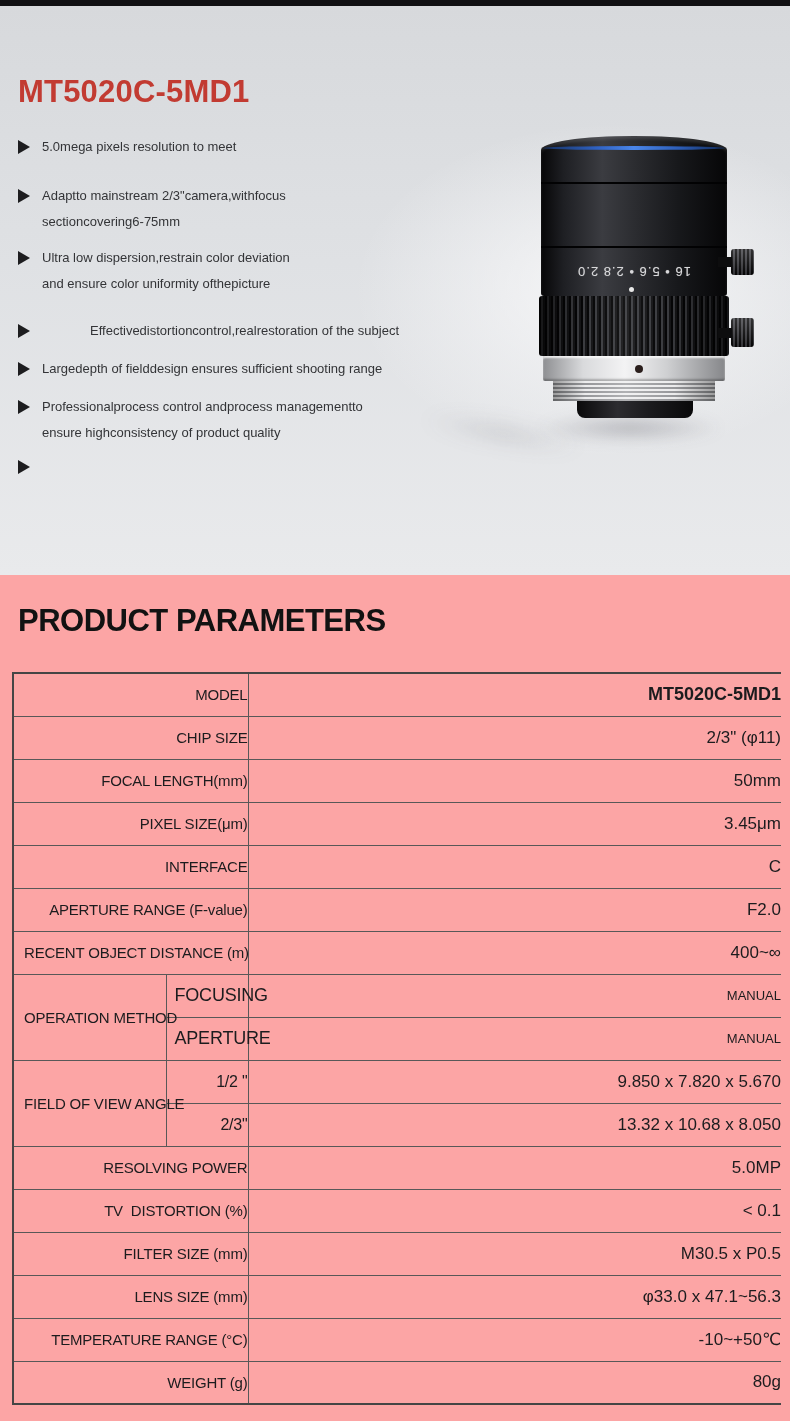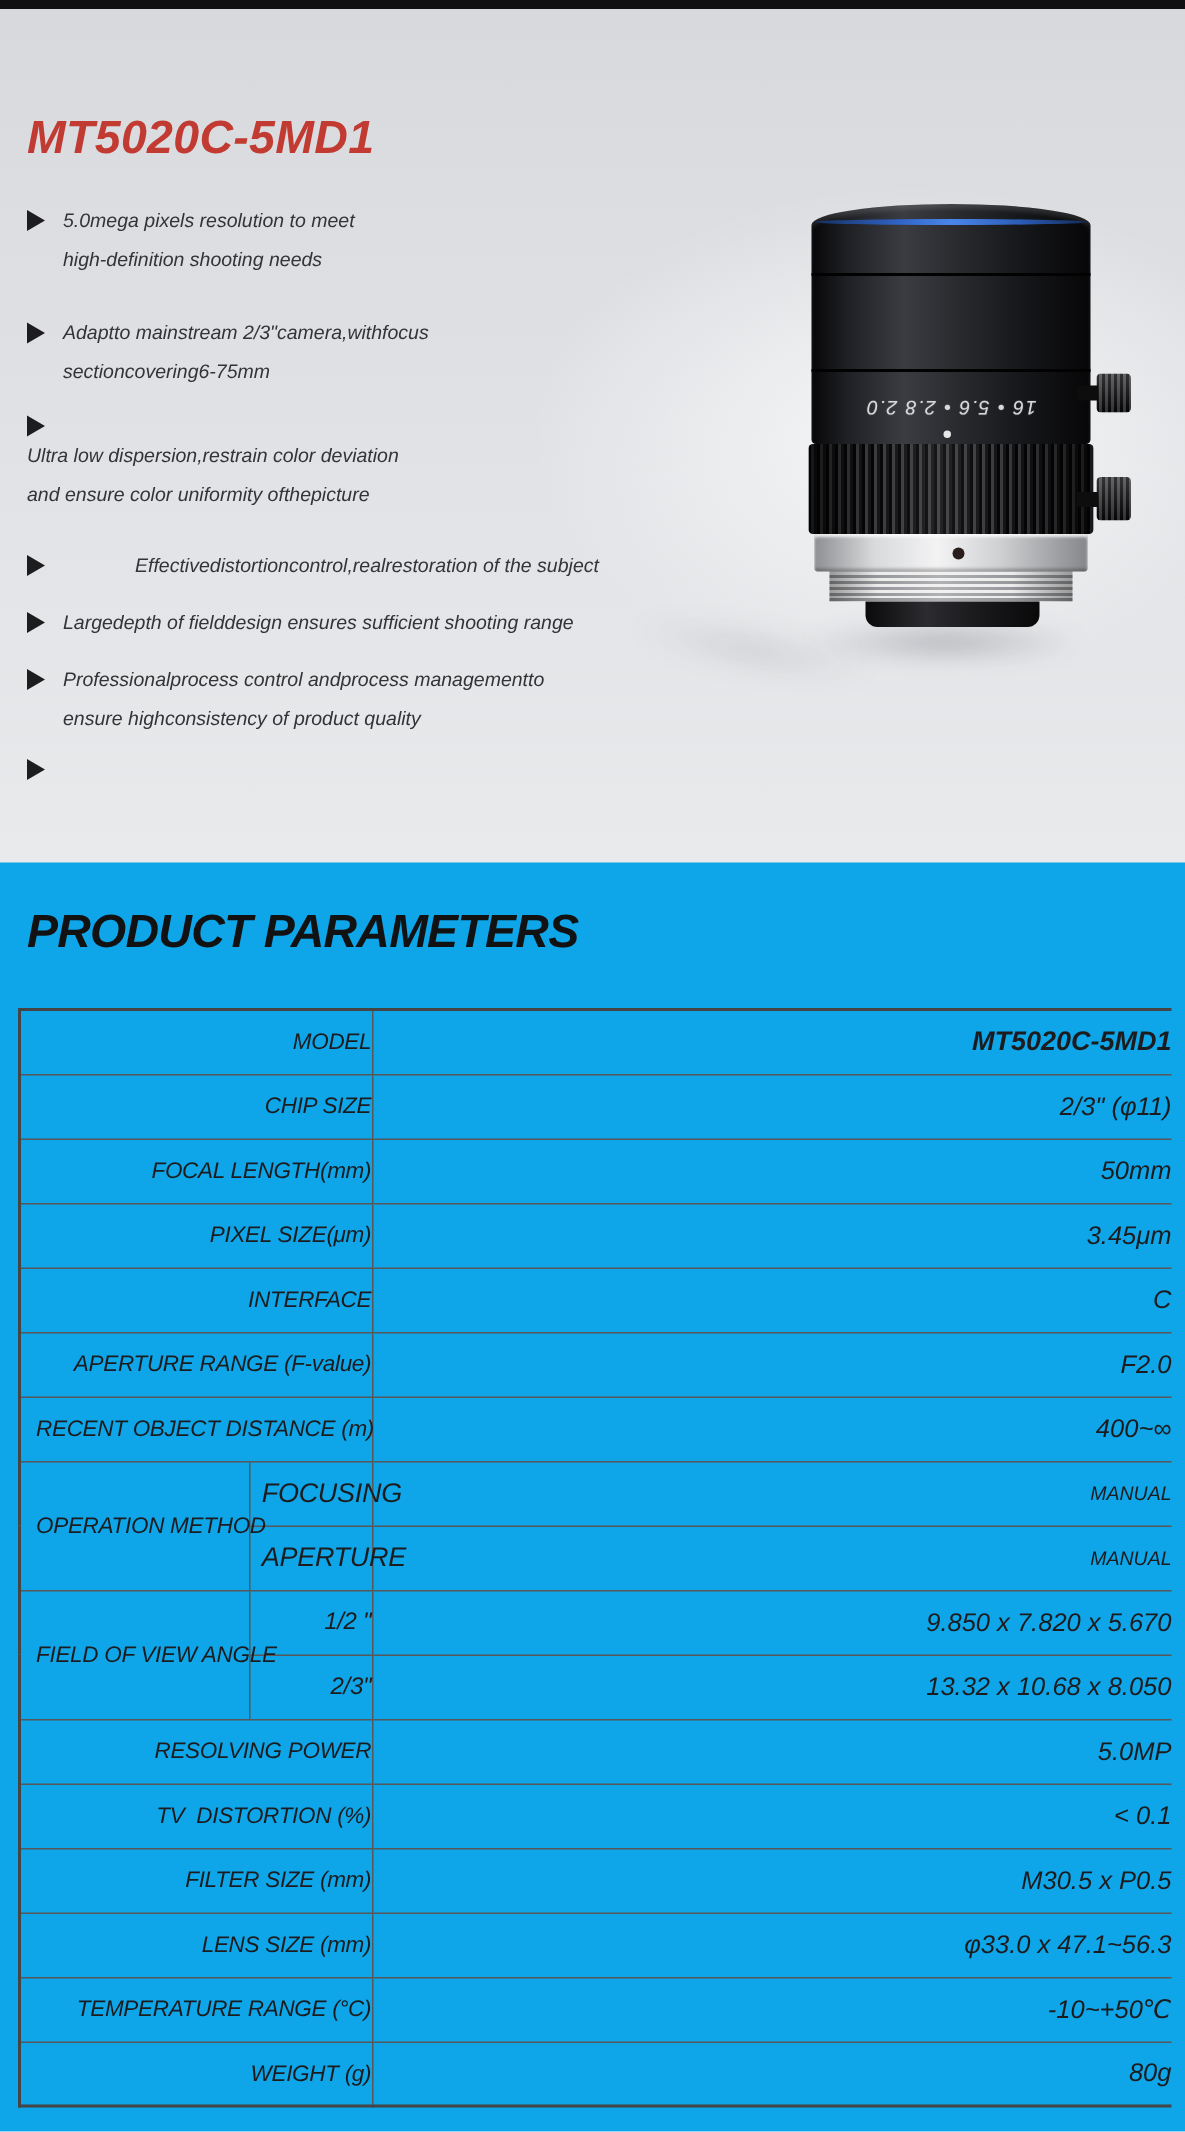--- a/index.html
+++ b/index.html
@@ -1,19 +1,19 @@
 <!DOCTYPE html>
 <html><head>
 <meta charset="utf-8">
 <style>
   * { margin:0; padding:0; box-sizing:border-box; }
   html,body { background:#ffffff; }
   body { font-family:"Liberation Sans","DejaVu Sans",sans-serif; }
 
-  .page { position:relative; width:790px; height:1421px; background:#0ea5e9; overflow:hidden; margin:0 auto;font-style:italic; }
+  .page { position:relative; width:790px; height:1421px; background:#fca5a5; overflow:hidden; margin:0 auto; }
 
   
   .top-bar { position:absolute; left:0; top:0; width:790px; height:6px; background:#101012; }
 
   
   .hero {
     position:absolute; left:0; top:6px; width:790px; height:569px;
     background:
       radial-gradient(46% 42% at 77% 50%, rgba(250,250,251,0.85) 0%, rgba(250,250,251,0) 70%),
       linear-gradient(180deg, #d7d9dc 0%, #dfe1e4 45%, #e9eaec 100%);
@@ -22,21 +22,21 @@
   .hero-title {
     position:absolute; left:18px; top:70px;
     font-size:31px; font-weight:700; letter-spacing:0.2px;
     color:#c23b32; line-height:1;
   }
 
   .bullets { position:absolute; left:18px; top:128px; width:545px; }
   .bullet { display:flex; align-items:flex-start; }
   .b-gap-a { margin-bottom:23px; }
   .b-gap-b { margin-bottom:10px; }
-  .b-gap-c { margin-bottom:21px;flex-direction:column; }
+  .b-gap-c { margin-bottom:21px; }
   .b-gap-d { margin-bottom:12px;gap:48px; }
   .b-gap-e { margin-bottom:12px; }
   .b-gap-f { margin-bottom:8px; }
   .tri {
     width:0; height:0; flex:none;
     border-left:12px solid #1d1d1f;
     border-top:7px solid transparent;
     border-bottom:7px solid transparent;
     margin:6px 12px 0 0;
   }
@@ -149,21 +149,20 @@
   <div class="top-bar"></div>
 
   <div class="hero">
     <div class="hero-title">MT5020C-5MD1</div>
 
     <div class="bullets">
       <div class="bullet b-gap-a">
         <span class="tri"></span>
         <div class="bullet-text">
           <span>5.0mega pixels resolution to meet</span>
-          <span>high-definition shooting needs</span>
         </div>
       </div>
       <div class="bullet b-gap-b">
         <span class="tri"></span>
         <div class="bullet-text">
           <span>Adaptto mainstream 2/3"camera,withfocus</span>
           <span>sectioncovering6-75mm</span>
         </div>
       </div>
       <div class="bullet b-gap-c">

